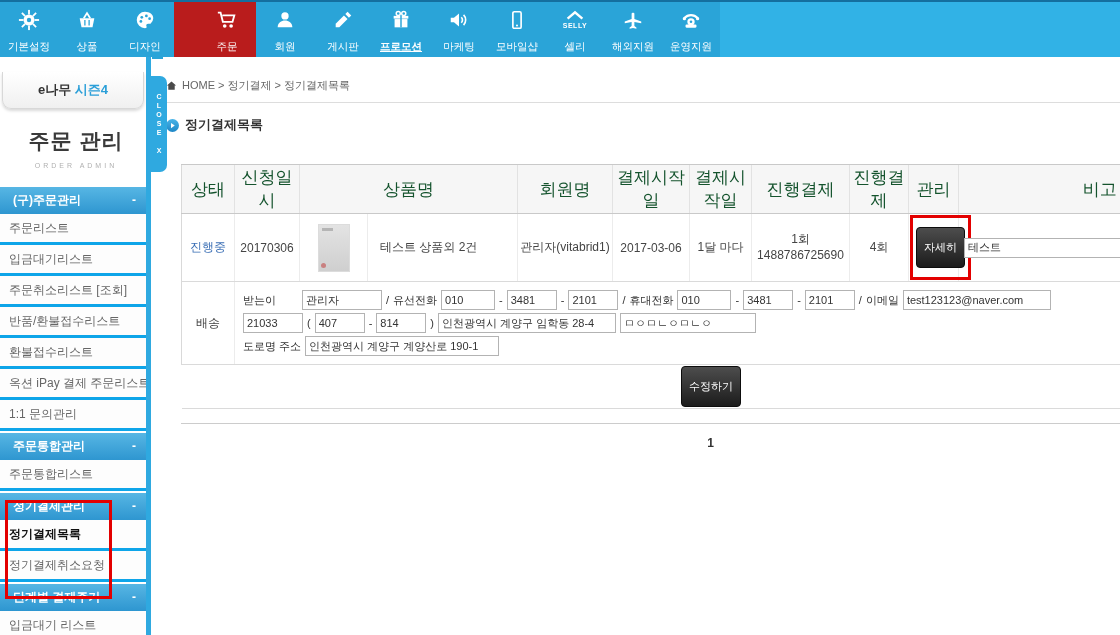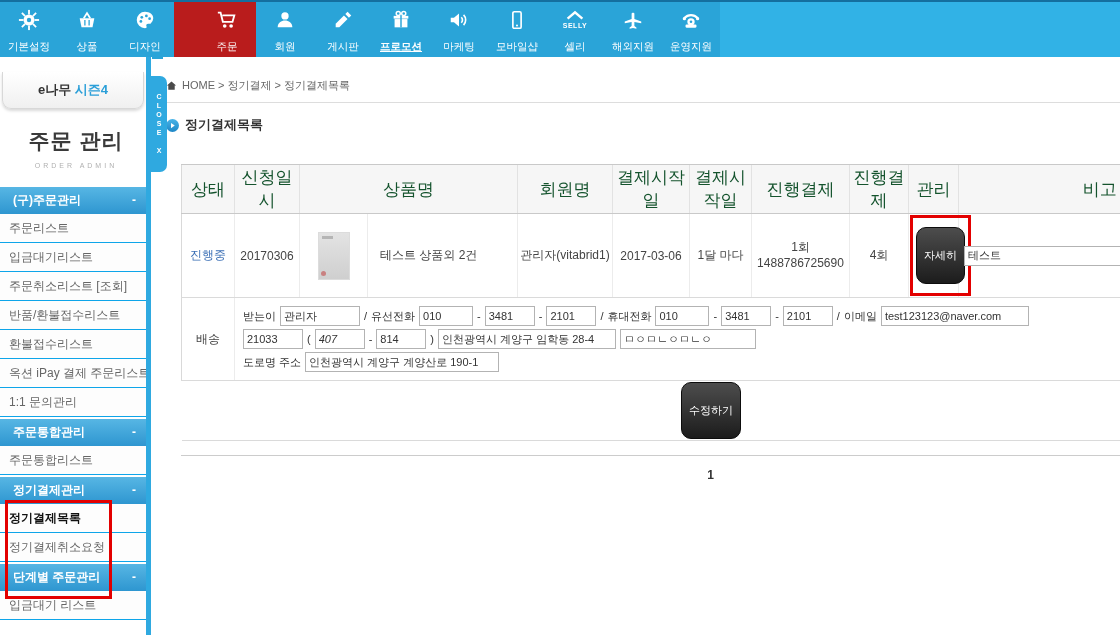--- a/index.html
+++ b/index.html
@@ -31,21 +31,21 @@
     font-size:13px; font-weight:bold; color:#333; }
   .brand-season { color:#2b9fd8; }
   .module-title { height:76px; text-align:center; padding-top:18px; box-sizing:border-box; }
   .module-title .big { font-size:21px; font-weight:bold; color:#3a3a3a; letter-spacing:1px; }
   .module-title .sub { font-size:7px; color:#b0b0b0; letter-spacing:3px; margin-top:7px; }
   .section-header { height:27px; background:linear-gradient(#57b6e4,#2e96d0); color:#fff;
     font-weight:bold; font-size:12px; line-height:27px; padding:0 10px 0 13px;
     display:flex; justify-content:space-between; margin:2px 6px 0 0; cursor:pointer; }
   .section-header .toggle { font-weight:bold; }
   .menu-item { height:28px; line-height:28px; font-size:12px; color:#666; padding-left:9px;
-    border-bottom:1px solid #0ea5e9; background:#fdfdfd; margin-right:6px; cursor:pointer;
+    border-bottom:3px solid #0ea5e9; background:#fdfdfd; margin-right:6px; cursor:pointer;
     white-space:nowrap; overflow:hidden; }
   .menu-item.active { font-weight:bold; color:#111; }
   .red-box-sidebar { position:absolute; left:5px; top:500px; width:101px; height:93px;
     border:3px solid #e30000; pointer-events:none; z-index:6; }
   
   .main { position:absolute; left:163px; top:57px; right:0; bottom:0; background:#fff; }
   .breadcrumb { margin-top:21px; padding:0 0 9px 3px; border-bottom:1px solid #dddddd;
     font-size:11px; color:#666; display:flex; align-items:center; gap:5px; }
   .page-title { margin-top:13px; padding-left:3px; display:flex; align-items:center; gap:6px;
     font-size:13px; font-weight:bold; color:#333; }
@@ -63,21 +63,21 @@
   .row-main td { height:62px; }
   .status-link { color:#3b6fb5; cursor:pointer; }
   .cell-left { text-align:left !important; padding-left:12px; }
   .thumb { width:30px; height:46px; margin:0 auto; position:relative;
     background:linear-gradient(#e3e3e3,#cfcfcf); border:1px solid #dcdcdc; }
   .thumb::before { content:''; position:absolute; top:3px; left:3px; width:11px; height:3px; background:#b5b5b5; }
   .thumb::after { content:''; position:absolute; bottom:3px; left:2px; width:5px; height:5px;
     background:#c98080; border-radius:50%; }
   .two-line { line-height:1.3; font-size:11.5px; }
   .btn-dark { display:inline-block; background:linear-gradient(#4d4d4d,#1c1c1c); color:#fff;
-    font-size:11px; padding:20px 7px; border:1px solid #0d0d0d; border-radius:10px;
+    font-size:11px; padding:12px 7px; border:1px solid #0d0d0d; border-radius:4px;
     cursor:pointer; white-space:nowrap; }
   .red-outline { display:inline-block; border:3px solid #e30000; padding:9px 3px; }
   .note-input { width:265px; }
   input.fld { height:16px; border:1px solid #b3b3b3; font-size:11px; padding:1px 3px;
     font-family:inherit; color:#333; box-sizing:content-box; }
   .ship-cell { text-align:left !important; padding:5px 0 5px 8px; }
   .ship-line { display:flex; align-items:center; gap:4px; margin:3px 0; font-size:11px; color:#333; white-space:nowrap; }
   .row-action td { height:32px; background:#fff; }
   .pagination-sep { width:1059px; margin:14px 0 0 18px; border-top:1px solid #cccccc; }
   .pagination { width:1059px; margin:12px 0 0 18px; text-align:center;
@@ -255,21 +255,21 @@
   <div class="menu-item">주문통합리스트</div>
 
   <div class="section-header">
     <span>정기결제관리</span>
     <span class="toggle">-</span>
   </div>
   <div class="menu-item active">정기결제목록</div>
   <div class="menu-item">정기결제취소요청</div>
 
   <div class="section-header">
-    <span>단계별 주문관리</span>
+    <span>단계별 결제주기</span>
     <span class="toggle">-</span>
   </div>
   <div class="menu-item">입금대기 리스트</div>
 </div>
 <div class="red-box-sidebar"></div>
 
 <div class="main">
   <div class="breadcrumb">
     <svg width="11" height="11" viewBox="0 0 24 24">
         <path fill="#4a4a4a" d="M2 12 12 3l10 9h-3v9H5v-9H2z"></path>
@@ -336,21 +336,21 @@
         </td>
         <td class="cell-left" style="padding-left:5px;">
           <input class="fld note-input" value="테스트" style="">
         </td>
       </tr>
       <tr>
         <td>배송</td>
         <td colspan="10" class="ship-cell">
           <div class="ship-line">
             <span>받는이</span>
-            <input class="fld" style="width: 72px;" value="관리자">
+            <input class="fld" style="width: 72px; margin-left: 22px;" value="관리자">
             <span>/</span>
             <span>유선전화</span>
             <input class="fld" style="width: 46px;" value="010">
             <span>-</span>
             <input class="fld" style="width: 42px;" value="3481">
             <span>-</span>
             <input class="fld" style="width: 42px;" value="2101">
             <span>/</span>
             <span>휴대전화</span>
             <input class="fld" style="width: 46px;" value="010">
@@ -358,21 +358,21 @@
             <input class="fld" style="width: 42px;" value="3481">
             <span>-</span>
             <input class="fld" style="width: 42px;" value="2101">
             <span>/</span>
             <span>이메일</span>
             <input class="fld" style="width: 140px;" value="test123123@naver.com">
           </div>
           <div class="ship-line">
             <input class="fld" style="width: 52px;" value="21033">
             <span>(</span>
-            <input class="fld" style="width: 42px; font-style: italic;" value="407">
+            <input class="fld" style="width: 42px;" value="407">
             <span>-</span>
             <input class="fld" style="width: 42px;" value="814">
             <span>)</span>
             <input class="fld" style="width: 170px;" value="인천광역시 계양구 임학동 28-4">
             <input class="fld" style="width: 128px;" value="ㅁㅇㅁㄴㅇㅁㄴㅇ">
           </div>
           <div class="ship-line">
             <span>도로명 주소</span>
             <input class="fld" style="width: 186px;" value="인천광역시 계양구 계양산로 190-1">
           </div>

